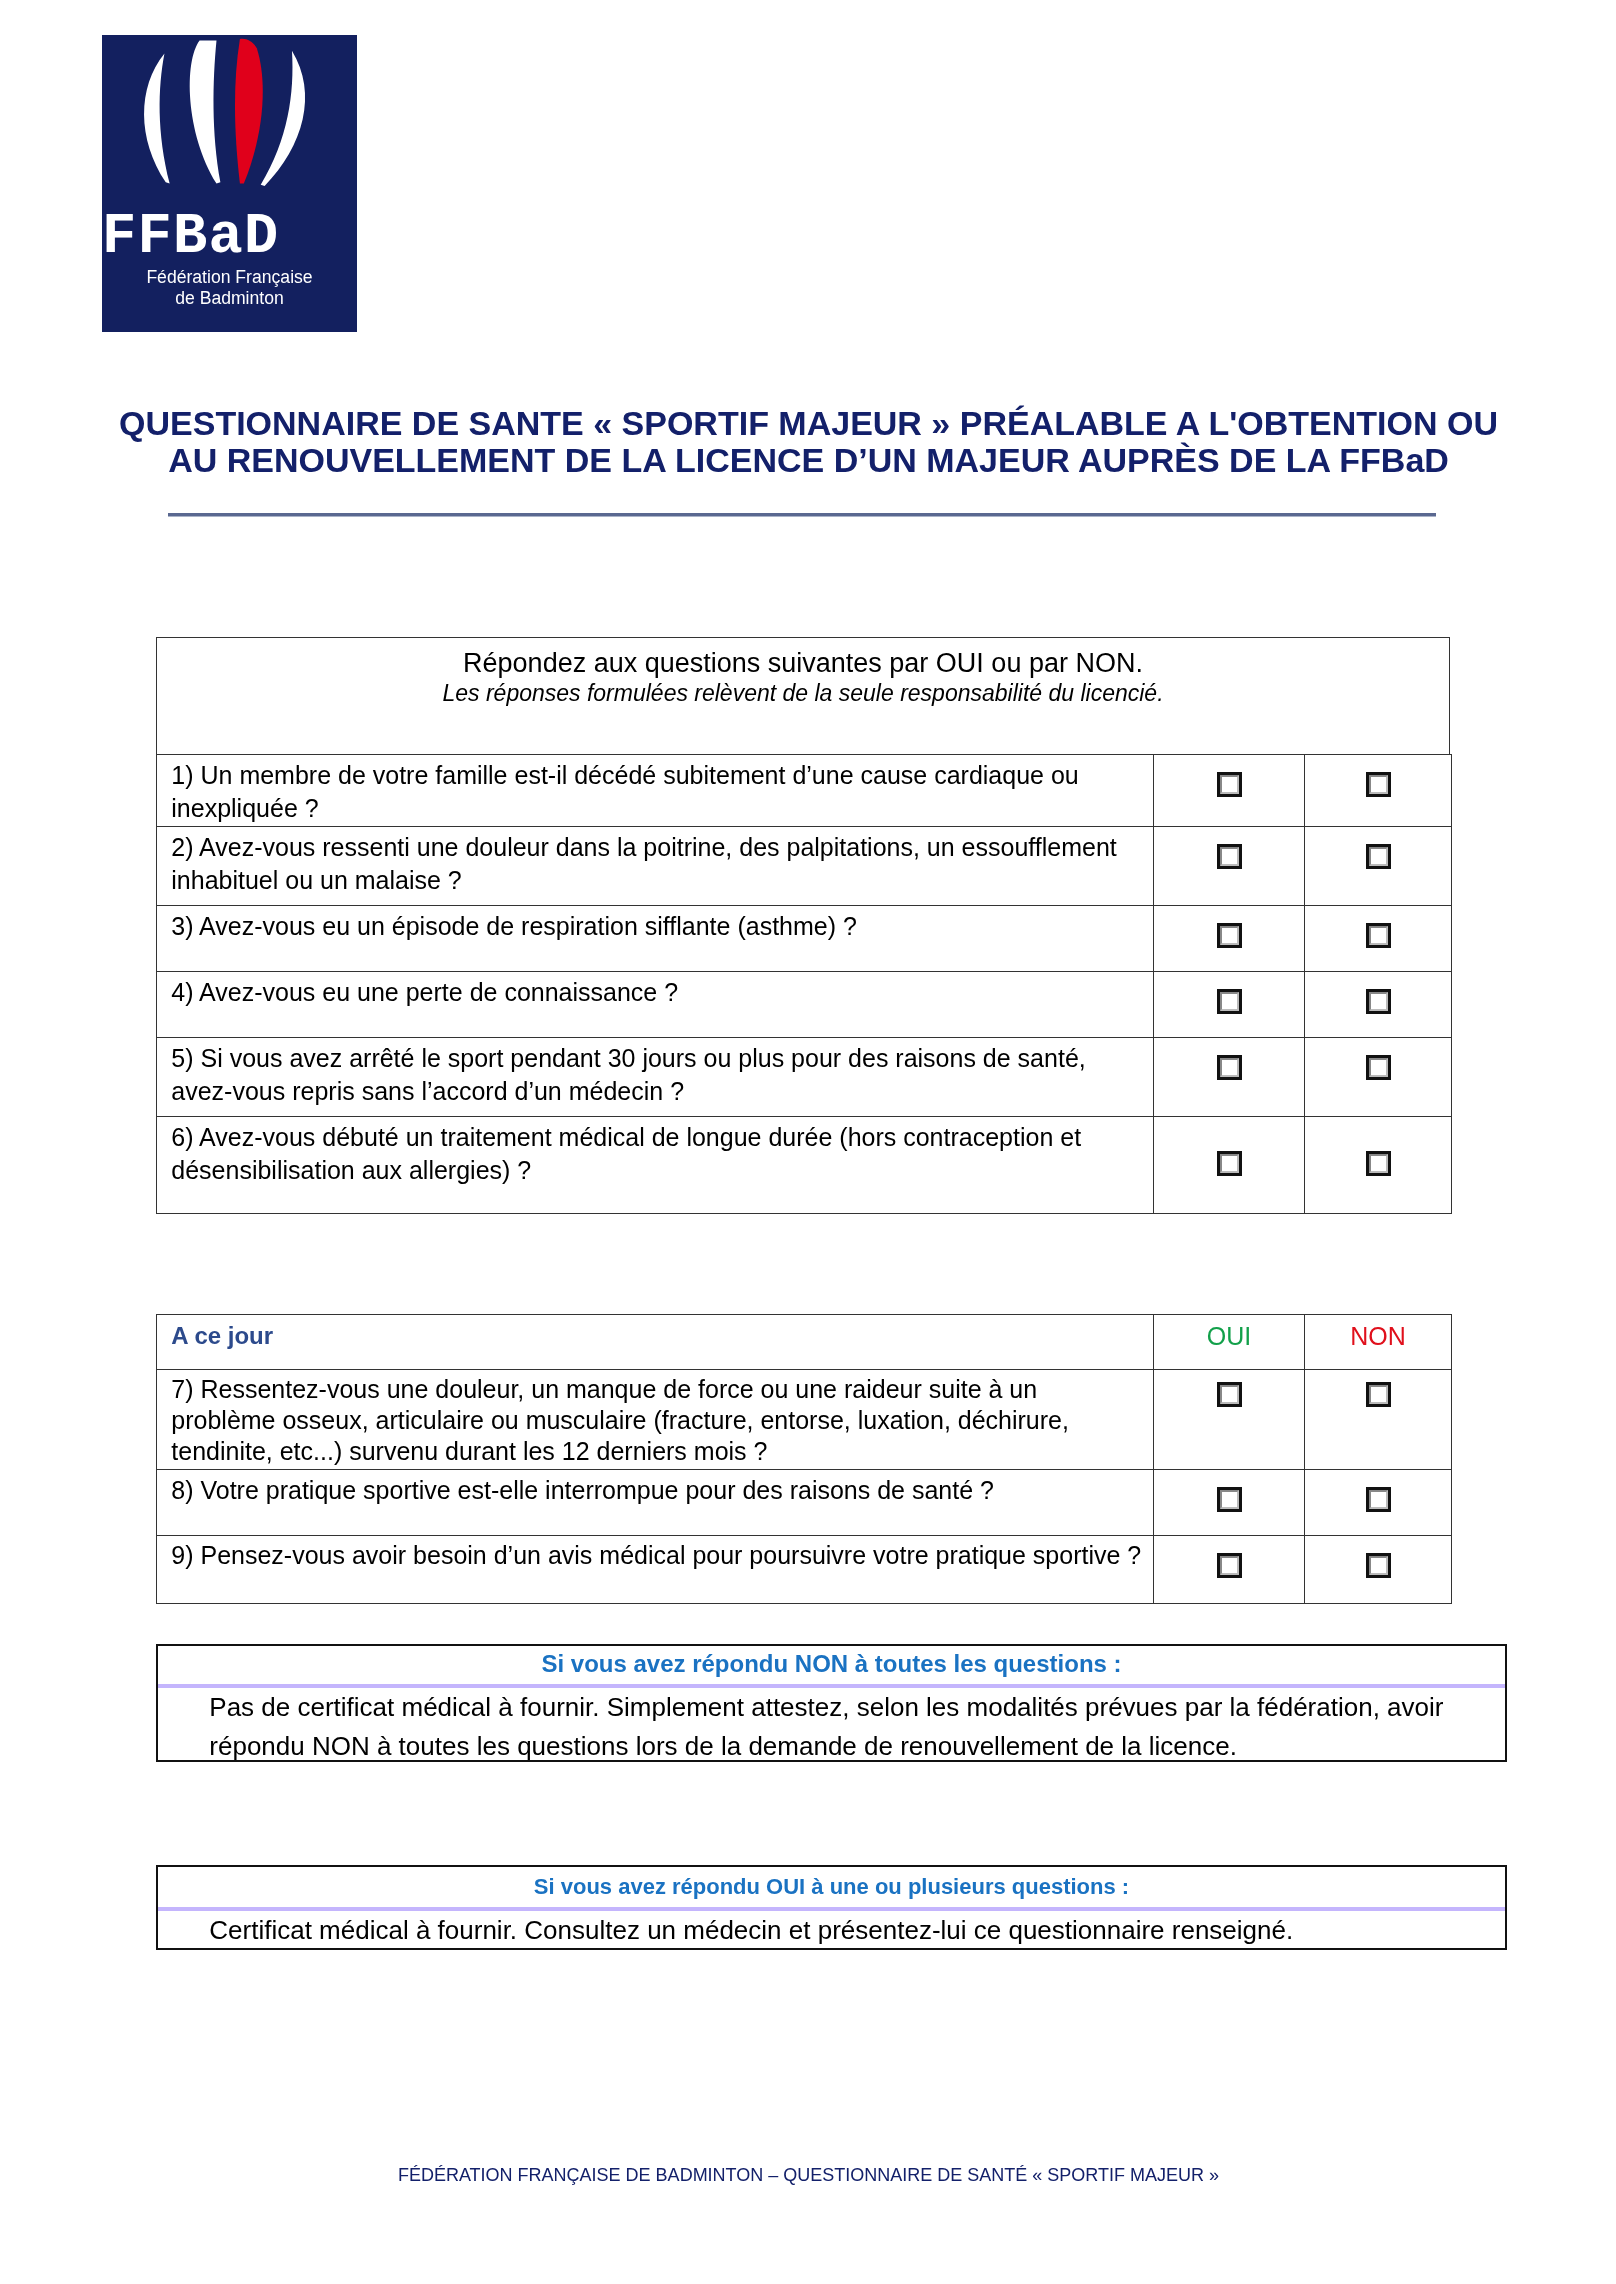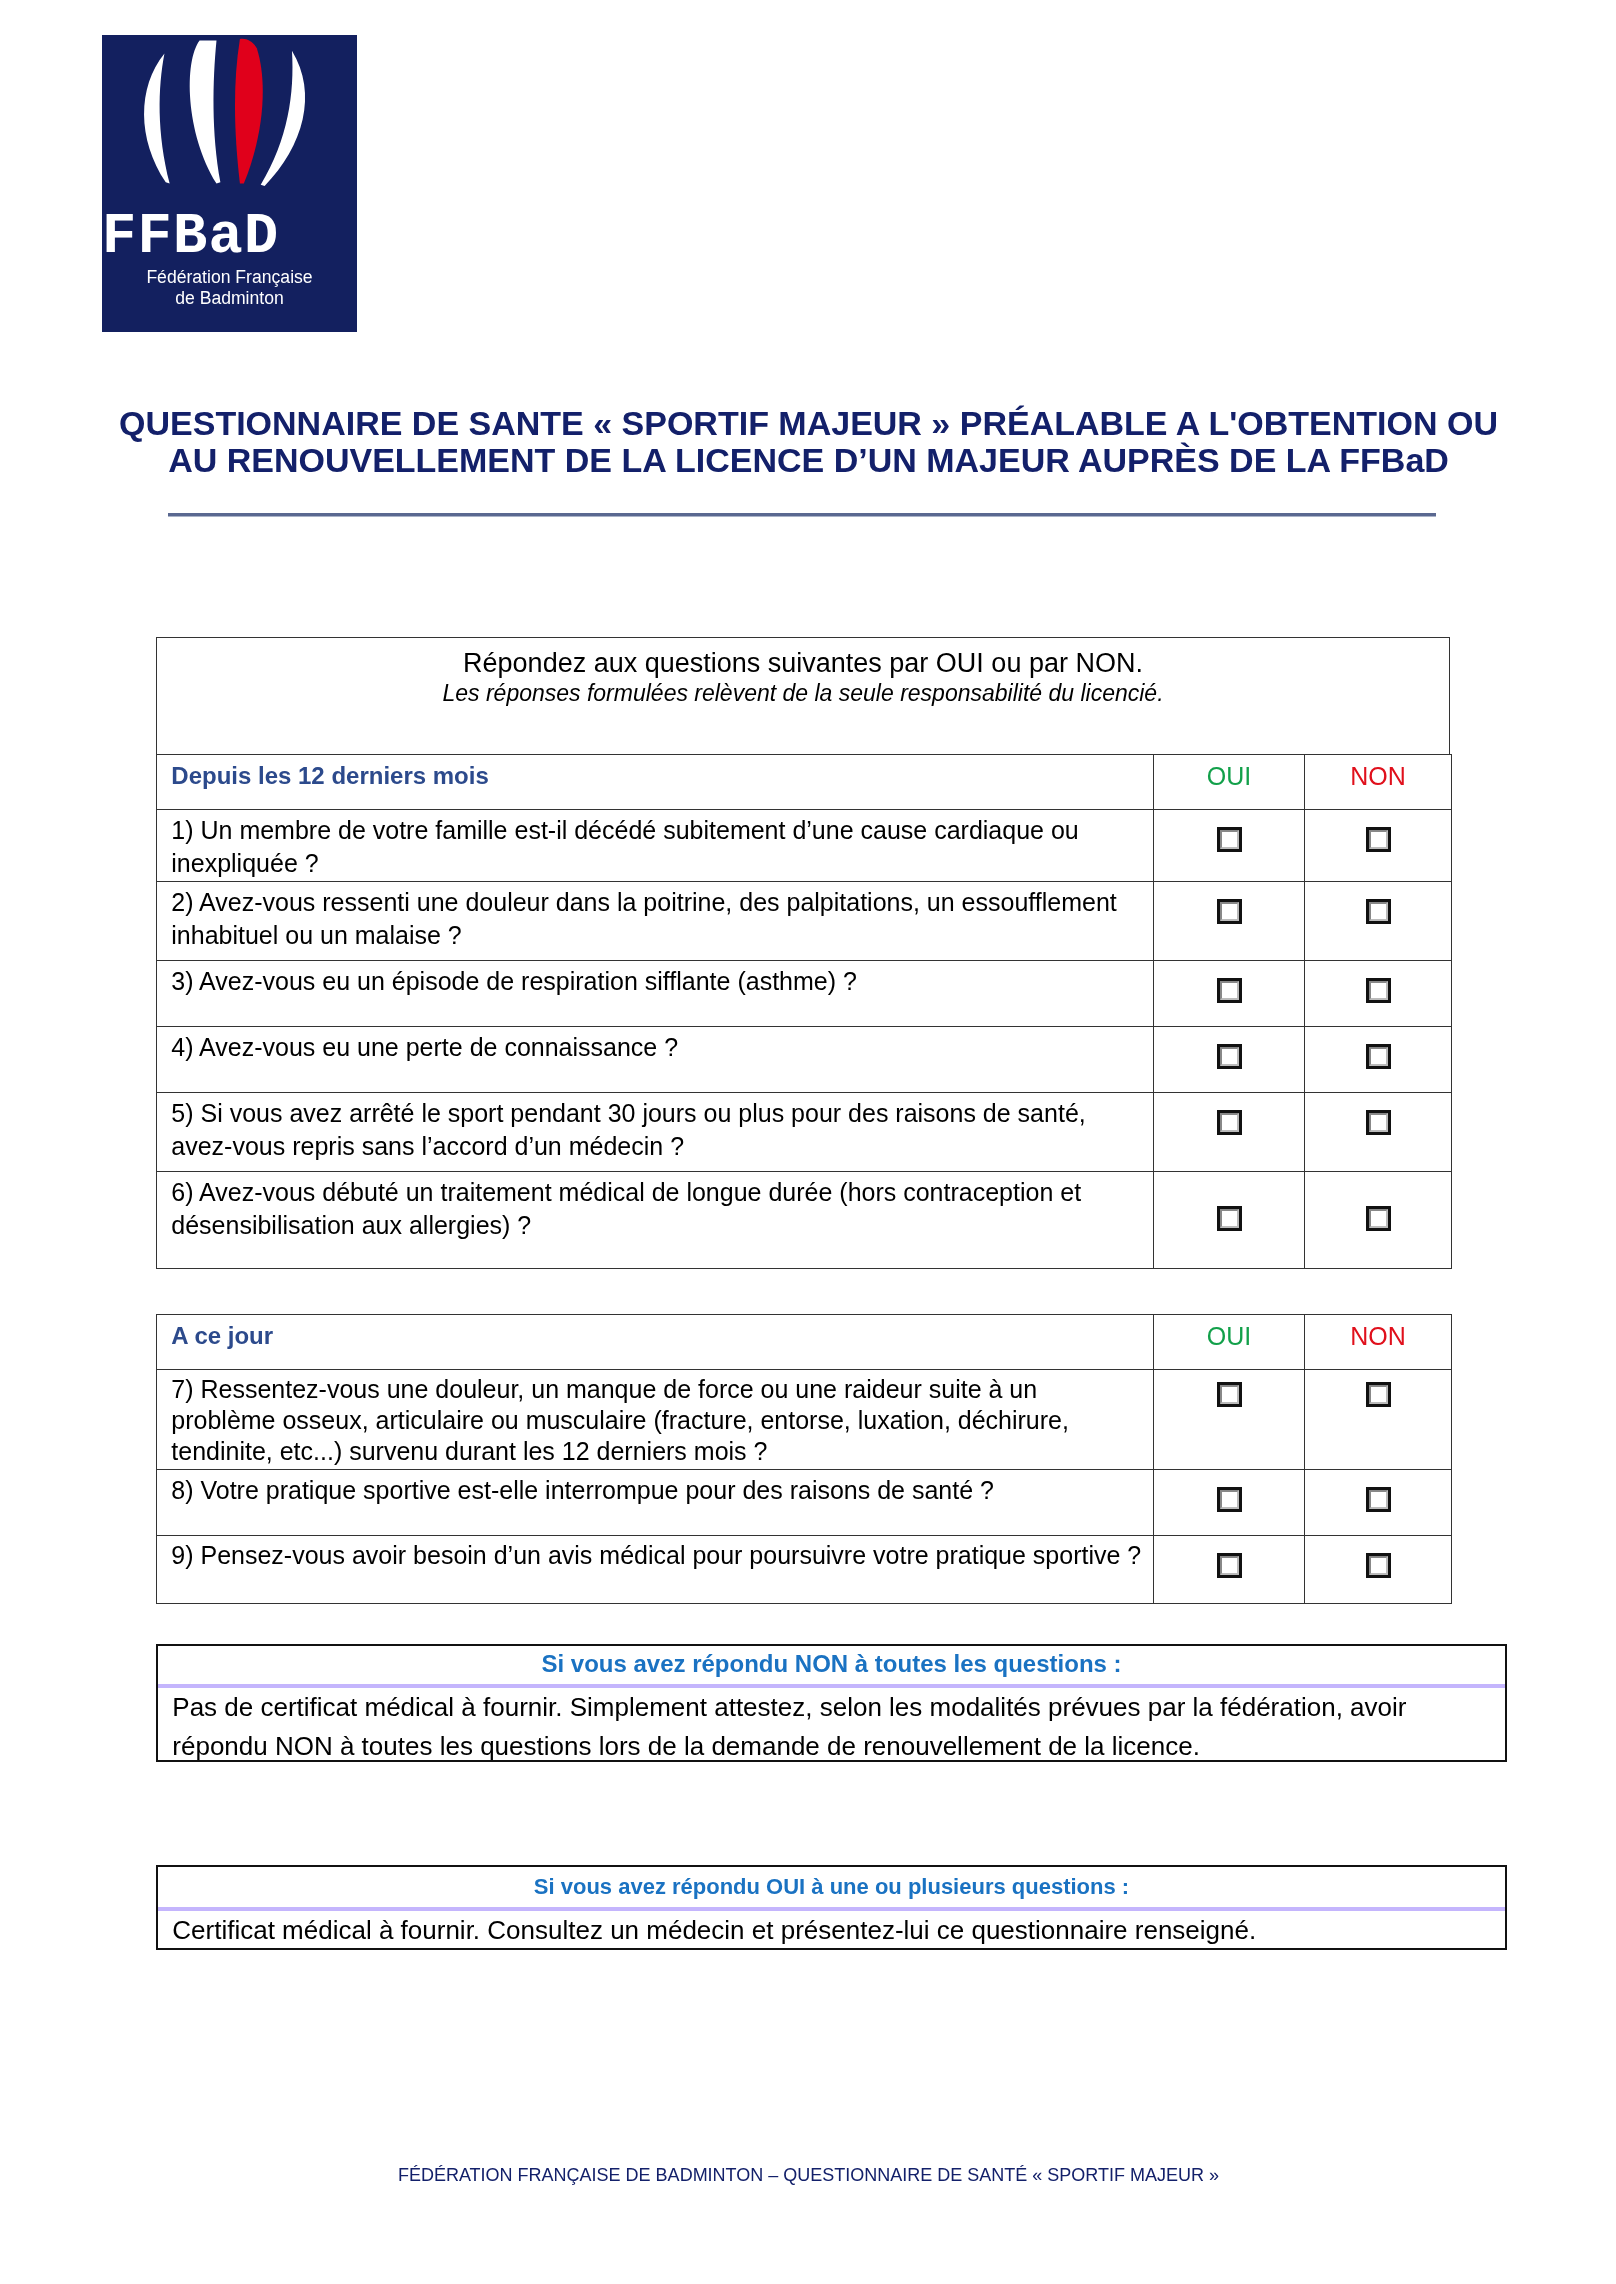--- a/index.html
+++ b/index.html
@@ -32,21 +32,21 @@
   .oui { color:#12a04a; }
   .non { color:#e0101c; }
   .qtext { font-size:25px; line-height:33px; padding:3.9px 6.5px 0 14.3px !important; }
   .cb-cell { text-align:center; }
   .cb { display:inline-block; width:25px; height:25px; box-sizing:border-box; border:3.9px solid #111; background:#fff; position:relative; margin-top:17px; }
   .cb::after { content:""; position:absolute; left:0; top:0; right:0; bottom:0; border-left:2.6px solid #888; border-top:2.6px solid #888; border-right:2px solid #bbb; border-bottom:2px solid #bbb; }
 
   
   .info { position:absolute; left:156px; width:1351px; border:2px solid #111; box-sizing:border-box; }
   .info-head { text-align:center; color:#1a72c2; font-weight:bold; font-size:24px; border-bottom:4px solid #c4b5fd; }
-  .info-body { font-size:26px; padding:0 0 0 14.3px; }
+  .info-body { font-size:26px; padding:0 0 0 14.3px;margin-left:37px; }
 
   .footer { left:0; width:1617px; top:2165px; text-align:center; color:#13206a; font-size:18px; }
 </style>
 </head>
 <body>
 
 <div class="abs logo">
   <svg width="255" height="297" viewBox="0 0 392 456">
     <path d="M102 28 C 60 80, 60 160, 104 226 L 110 228 C 90 150, 92 80, 102 28 Z" fill="#ffffff" transform="translate(-6,0)"></path>
     <path d="M150 8 C 126 40, 128 150, 176 228 L 182 226 C 168 150, 170 70, 176 8 Z" fill="#ffffff"></path>
@@ -71,25 +71,20 @@
   <div class="intro-sub">Les réponses formulées relèvent de la seule responsabilité du licencié.</div>
 </div>
 
 <table class="q" style="left:156px; top:754px;">
   <colgroup>
       <col class="col-q">
       <col class="col-o">
       <col class="col-n">
     </colgroup>
   <tbody>
-      <tr style="height:55px;">
-    <td class="sec-head">Depuis les 12 derniers mois</td>
-    <td class="yn oui">OUI</td>
-    <td class="yn non">NON</td>
-  </tr>
   <tr style="height:72px;">
     <td class="qtext">1) Un membre de votre famille est-il décédé subitement d’une cause cardiaque ou inexpliquée ?</td>
     <td class="cb-cell"><span class="cb"></span></td>
     <td class="cb-cell"><span class="cb"></span></td>
   </tr>
   <tr style="height:79px;padding-left:36px;">
     <td class="qtext">2) Avez-vous ressenti une douleur dans la poitrine, des palpitations, un essoufflement inhabituel ou un malaise ?</td>
     <td class="cb-cell"><span class="cb"></span></td>
     <td class="cb-cell"><span class="cb"></span></td>
   </tr>

